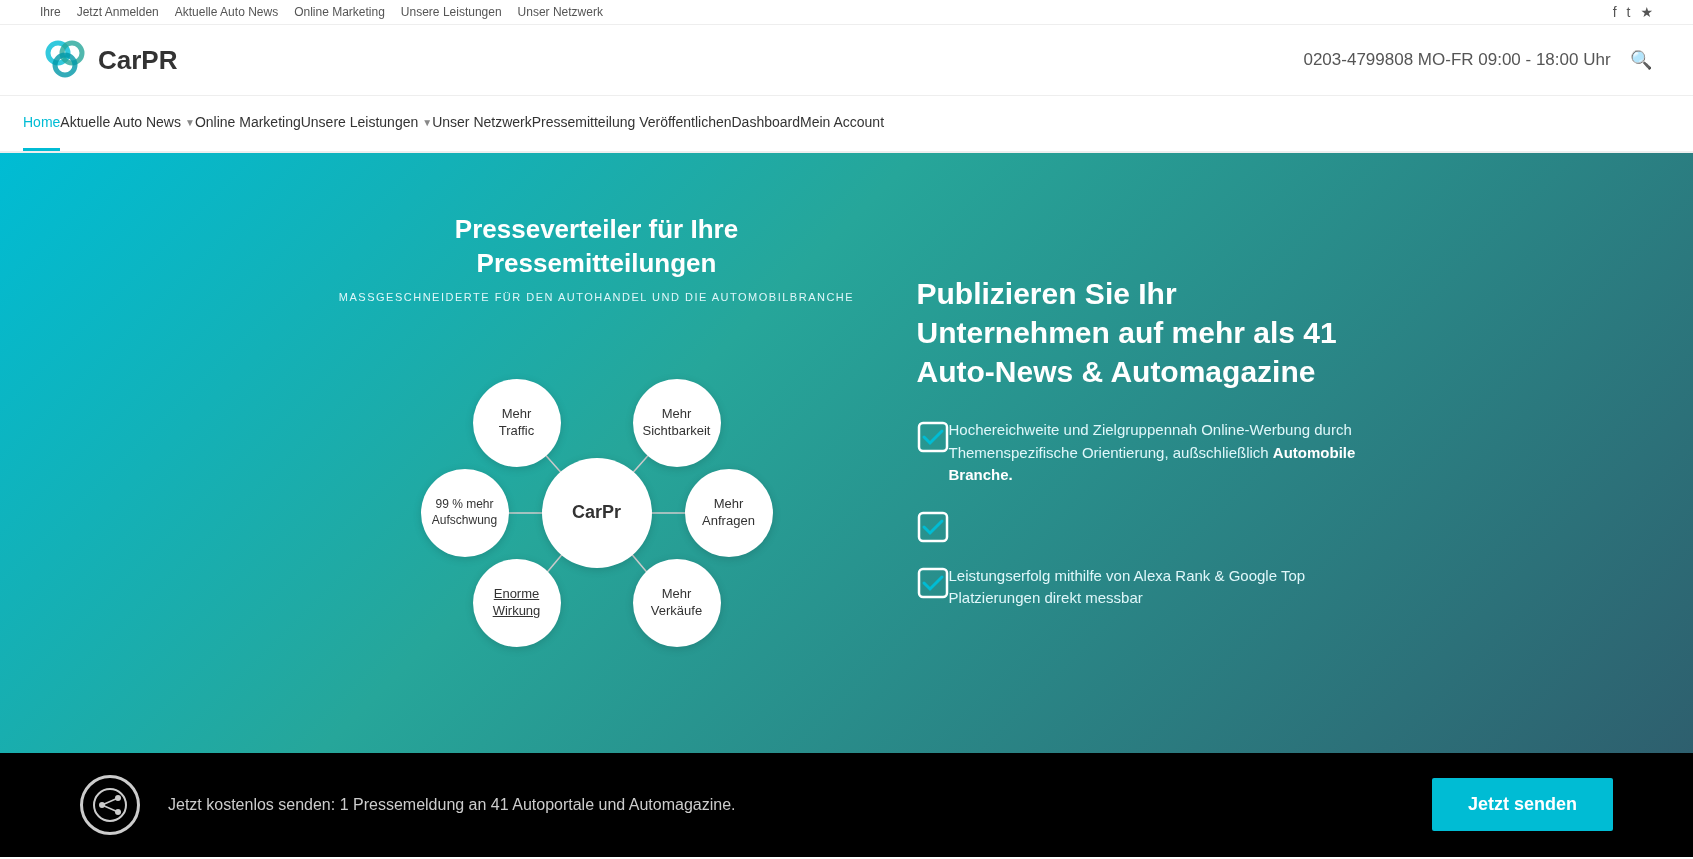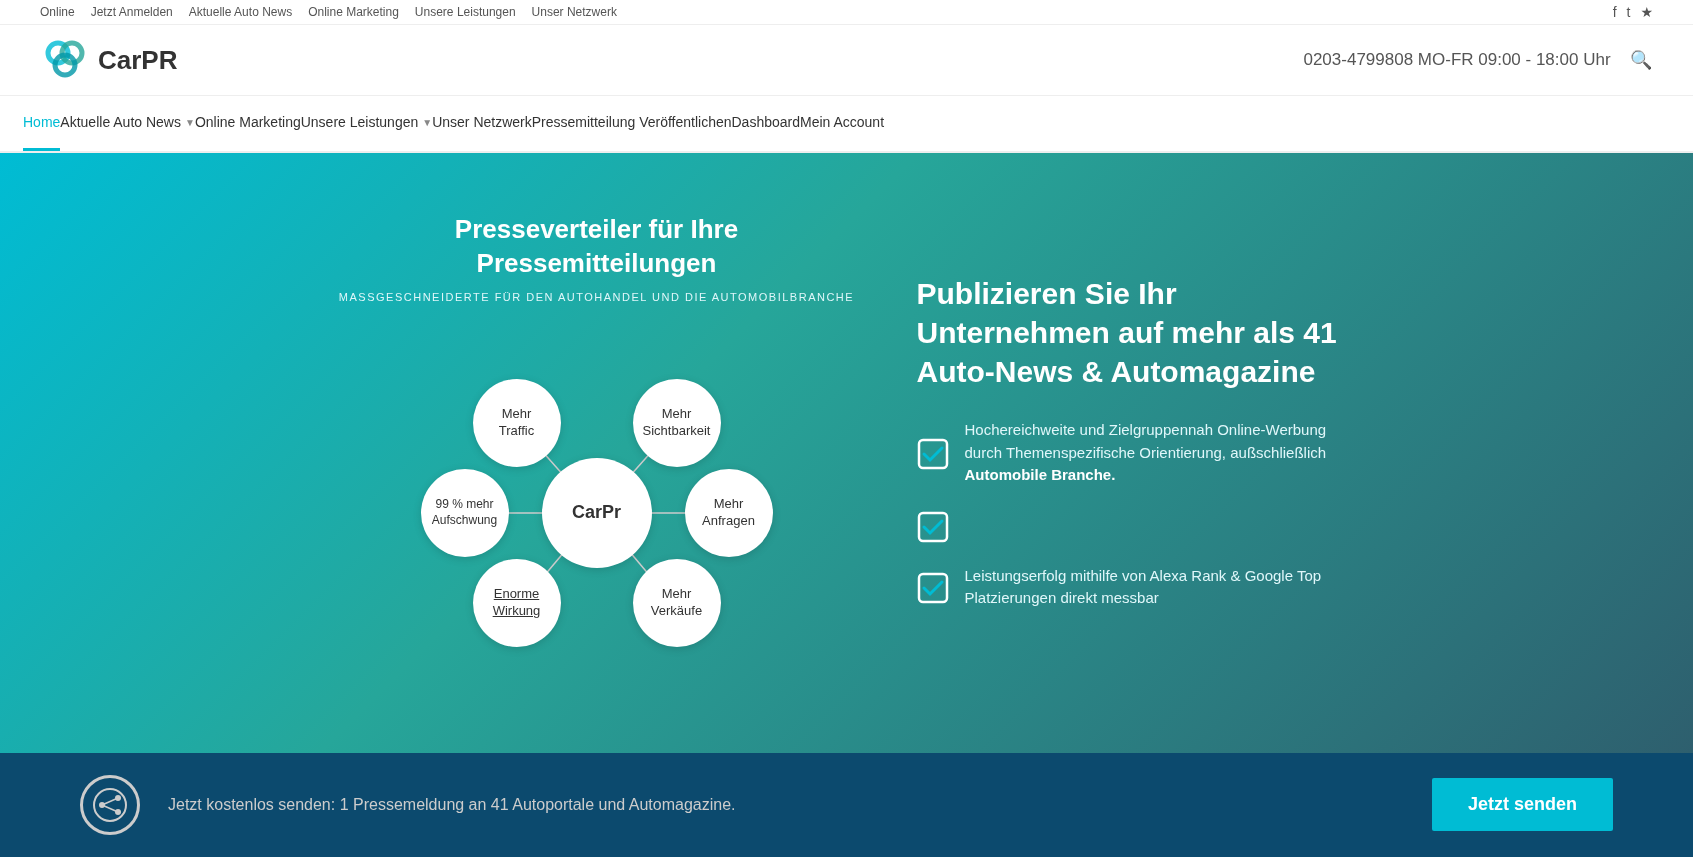--- a/index.html
+++ b/index.html
@@ -139,40 +139,39 @@
       color: #fff;
     }
     .right-title {
       font-size: 30px;
       font-weight: bold;
       line-height: 1.3;
       margin-bottom: 28px;
     }
     .feature-item {
       display: flex;
-      gap: 16px;
       margin-bottom: 22px;
-      align-items: center;
+      align-items: flex-start;
     }
     .check-icon {
       width: 32px;
       height: 32px;
       flex-shrink: 0;
       margin-top: 2px;
     }
     .feature-text {
       font-size: 15px;
       line-height: 1.5;
       color: #e0f7fa;
     }
     .feature-text strong { color: #fff; }
 
     
     .bottom-bar {
-      background: #0c4a6e;
+      background: #000000;
       padding: 22px 80px;
       display: flex;
       align-items: center;
       gap: 28px;
     }
     .share-circle {
       width: 60px;
       height: 60px;
       border-radius: 50%;
       border: 3px solid #ccc;
@@ -199,21 +198,21 @@
     }
 
     
     .logo-icon { width: 50px; height: 50px; }
   </style>
 </head>
 <body>
 
 <div class="top-bar">
   <div class="top-bar-left">
-    <a href="#">Online</a>
+    <a href="#">Ihre</a>
     <a href="#">Jetzt Anmelden</a>
     <a href="#">Aktuelle Auto News</a>
     <a href="#">Online Marketing</a>
     <a href="#">Unsere Leistungen</a>
     <a href="#">Unser Netzwerk</a>
   </div>
   <div class="top-bar-right">
     <span style="cursor:pointer;font-size:14px;color:#555;">f</span>
     <span style="cursor:pointer;font-size:14px;color:#555;">t</span>
     <span style="cursor:pointer;font-size:14px;color:#555;">★</span>

